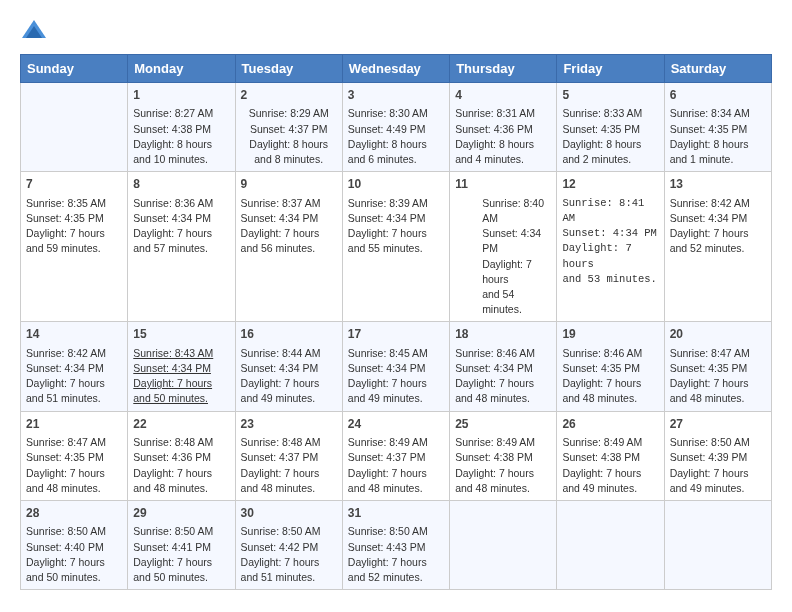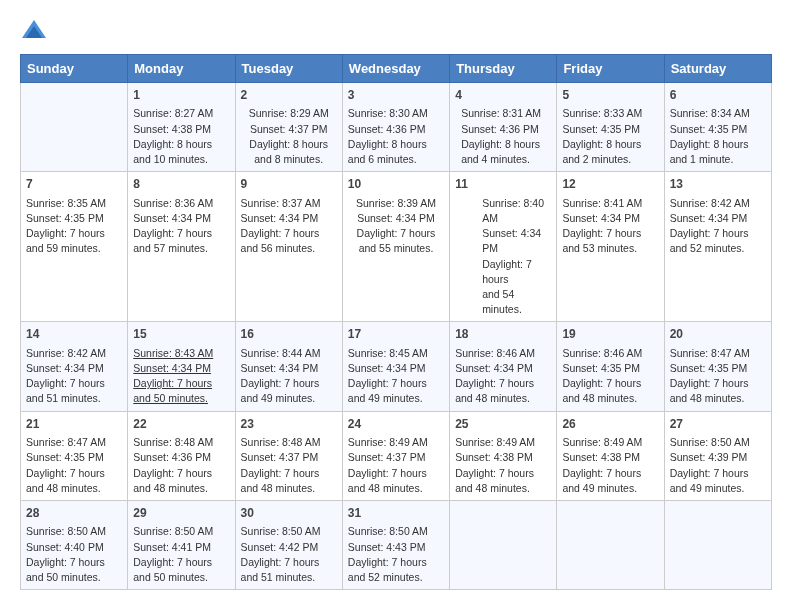--- a/index.html
+++ b/index.html
@@ -145,27 +145,27 @@
         <td>
           <span class="day-number">2</span>
           <div class="day-info" style="white-space: pre-line; text-align: center;">Sunrise: 8:29 AM
 Sunset: 4:37 PM
 Daylight: 8 hours
 and 8 minutes.</div>
         </td>
         <td>
           <span class="day-number">3</span>
           <div class="day-info" style="white-space: pre-line;">Sunrise: 8:30 AM
-Sunset: 4:36 PM
+Sunset: 4:49 PM
 Daylight: 8 hours
 and 6 minutes.</div>
         </td>
         <td>
           <span class="day-number">4</span>
-          <div class="day-info" style="white-space: pre-line; margin-left: 6px;">Sunrise: 8:31 AM
+          <div class="day-info" style="white-space: pre-line;">Sunrise: 8:31 AM
 Sunset: 4:36 PM
 Daylight: 8 hours
 and 4 minutes.</div>
         </td>
         <td>
           <span class="day-number">5</span>
           <div class="day-info" style="white-space: pre-line;">Sunrise: 8:33 AM
 Sunset: 4:35 PM
 Daylight: 8 hours
 and 2 minutes.</div>
@@ -195,35 +195,35 @@
         </td>
         <td>
           <span class="day-number">9</span>
           <div class="day-info" style="white-space: pre-line;">Sunrise: 8:37 AM
 Sunset: 4:34 PM
 Daylight: 7 hours
 and 56 minutes.</div>
         </td>
         <td>
           <span class="day-number">10</span>
-          <div class="day-info" style="white-space: pre-line; text-align: center;">Sunrise: 8:39 AM
+          <div class="day-info" style="white-space: pre-line;">Sunrise: 8:39 AM
 Sunset: 4:34 PM
 Daylight: 7 hours
 and 55 minutes.</div>
         </td>
         <td>
           <span class="day-number">11</span>
           <div class="day-info" style="white-space: pre-line; margin-left: 27px;">Sunrise: 8:40 AM
 Sunset: 4:34 PM
 Daylight: 7 hours
 and 54 minutes.</div>
         </td>
         <td>
           <span class="day-number">12</span>
-          <div class="day-info" style="white-space: pre-line;">Sunrise: 8:41 AM
+          <div class="day-info" style="white-space: pre-line; font-family: Liberation Mono, monospace;">Sunrise: 8:41 AM
 Sunset: 4:34 PM
 Daylight: 7 hours
 and 53 minutes.</div>
         </td>
         <td>
           <span class="day-number">13</span>
           <div class="day-info" style="white-space: pre-line;">Sunrise: 8:42 AM
 Sunset: 4:34 PM
 Daylight: 7 hours
 and 52 minutes.</div>

